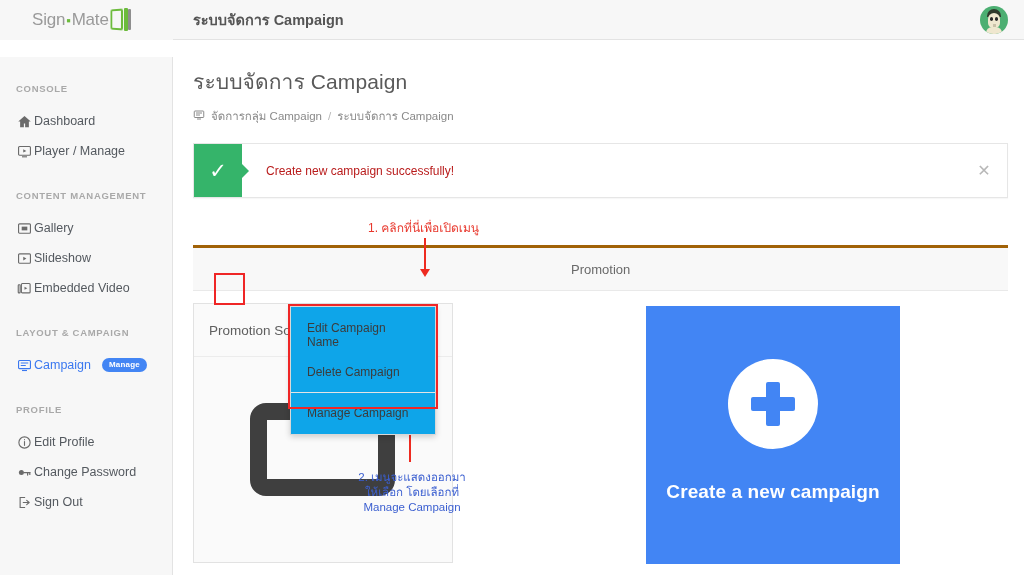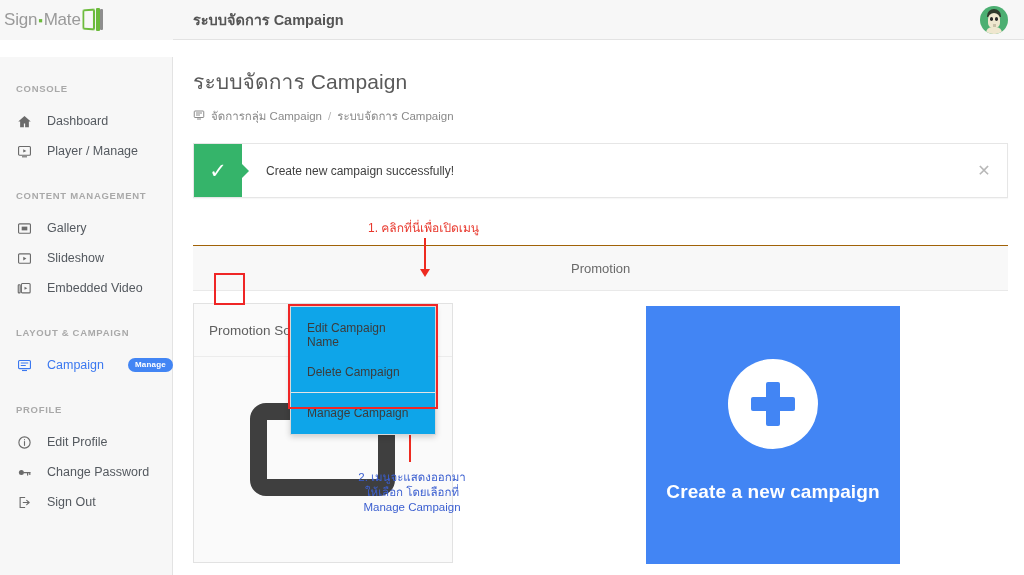--- a/index.html
+++ b/index.html
@@ -13,21 +13,21 @@
   .app { position: relative; width: 1024px; height: 575px; background:#fff; }
 
   
   .topbar {
     position:absolute; left:0; top:0; width:1024px; height:40px;
     background:#f7f7f7; border-bottom:1px solid #e3e3e3;
     display:flex; align-items:center;
   }
   .logo-zone {
     width:173px; height:40px; display:flex; align-items:center;
-    padding-left:4px; background:#f7f7f7;
+    padding-left:32px; background:#f7f7f7;
   }
   .logo-wrap { display:flex; align-items:center; }
   .logo-text { font-size:17px; letter-spacing:-0.2px; line-height:1; }
   .logo-sign { color:#9a9a9a; }
   .logo-dot { color:#6cbb3c; font-size:13px; padding:0 1px; }
   .logo-mate { color:#9a9a9a; }
   .logo-screen { position:relative; width:22px; height:23px; margin-left:1px; }
   .logo-screen .pane {
     position:absolute; left:0; top:1px; width:13px; height:21px;
     border:2.5px solid #6cbb3c; border-radius:2px;
@@ -76,21 +76,21 @@
     background:#f7f7f7; border-right:1px solid #e3e3e3;
     padding-top:26px;
   }
   .nav-section {
     font-size:9.5px; font-weight:bold; letter-spacing:0.7px;
     color:#a9a9a9; padding:0 0 0 16px; margin-bottom:12px; text-transform:uppercase;
   }
   .nav-section.spaced { margin-top:24px; }
   .nav-item {
     display:flex; align-items:center; height:30px; padding-left:16px;
-    font-size:12.5px; color:#54595f; cursor:pointer; gap:15px;
+    font-size:12.5px; color:#54595f; cursor:pointer; gap:2px;
   }
   .nav-item.active { color:#3b78f0; font-weight:normal; }
   .nav-icon { width:16px; height:16px; flex:0 0 16px; display:flex; align-items:center; justify-content:center; }
   .nav-icon svg { display:block; }
   .badge-manage {
     margin-left:9px; background:#4285f4; color:#fff;
     font-size:8px; font-weight:bold; padding:2px 7px 3px; border-radius:7px;
     letter-spacing:0.2px;
   }
 
@@ -113,30 +113,30 @@
   .alert-icon {
     width:48px; background:#35b46a; color:#fff;
     display:flex; align-items:center; justify-content:center;
     font-size:21px; position:relative;
   }
   .alert-icon:after {
     content:""; position:absolute; right:-7px; top:50%; margin-top:-7px;
     border-top:7px solid transparent; border-bottom:7px solid transparent;
     border-left:7px solid #35b46a;
   }
-  .alert-text { flex:1; display:flex; align-items:center; padding-left:24px; font-size:12px; color:#404040;text-align:right; }
+  .alert-text { flex:1; display:flex; align-items:center; padding-left:24px; font-size:12px; color:#b91c1c;text-align:right; }
   .alert-close {
     width:46px; display:flex; align-items:center; justify-content:center;
     color:#b7b7b7; font-size:16px; cursor:pointer;
   }
 
   
   .group-bar {
     position:absolute; left:20px; top:205px; width:815px; height:46px;
-    background:#f8f8f8; border-top:1px solid #a16207; border-bottom:1px solid #e9e9e9;
+    background:#f8f8f8; border-top:3px solid #a16207; border-bottom:1px solid #e9e9e9;
     display:flex; align-items:center;
   }
   .group-name { position:absolute; left:378px; font-size:13px; color:#6a6a6a; }
 
   
   .card {
     position:absolute; left:20px; top:263px; width:260px; height:260px;
     background:#fafafa; border:1px solid #e2e2e2;
   }
   .card-head {

